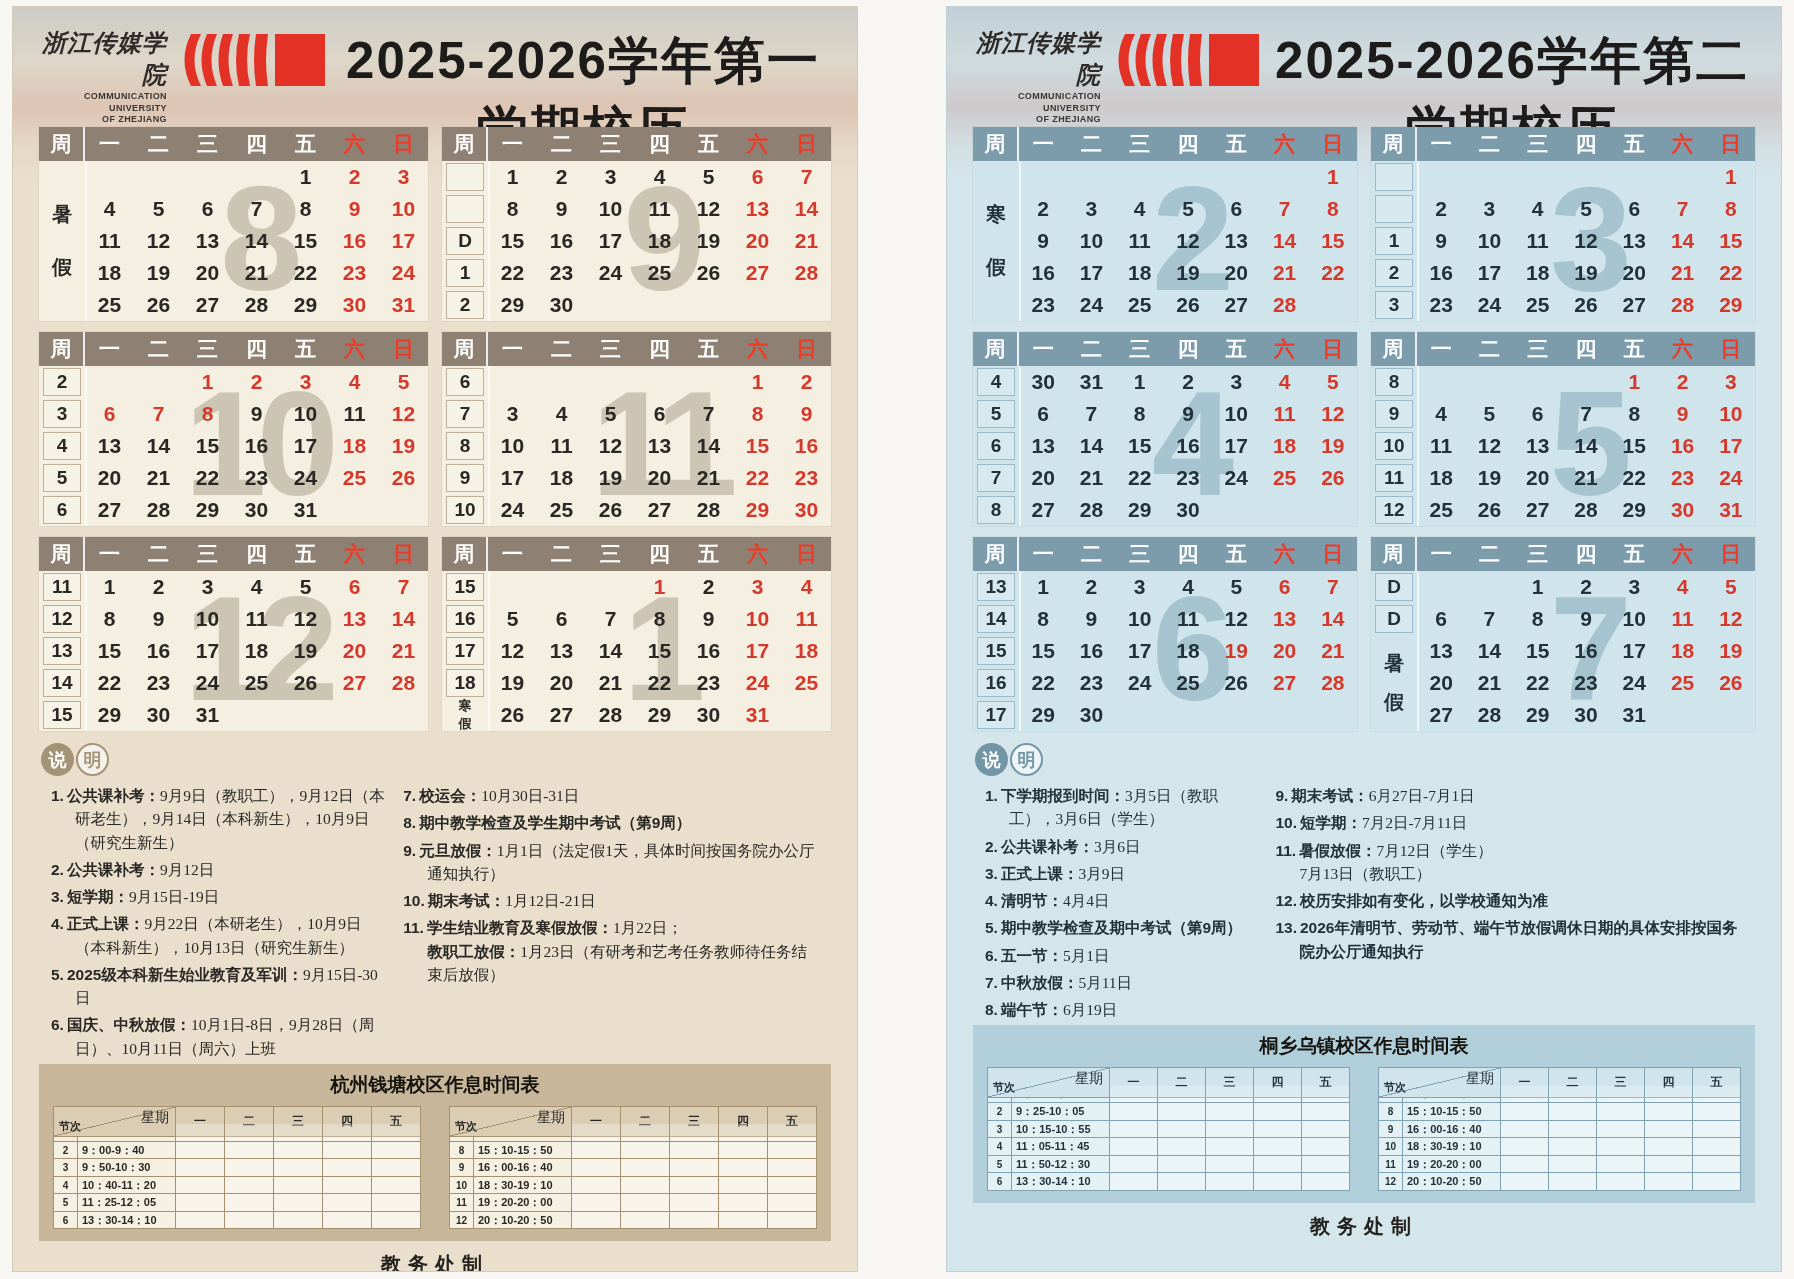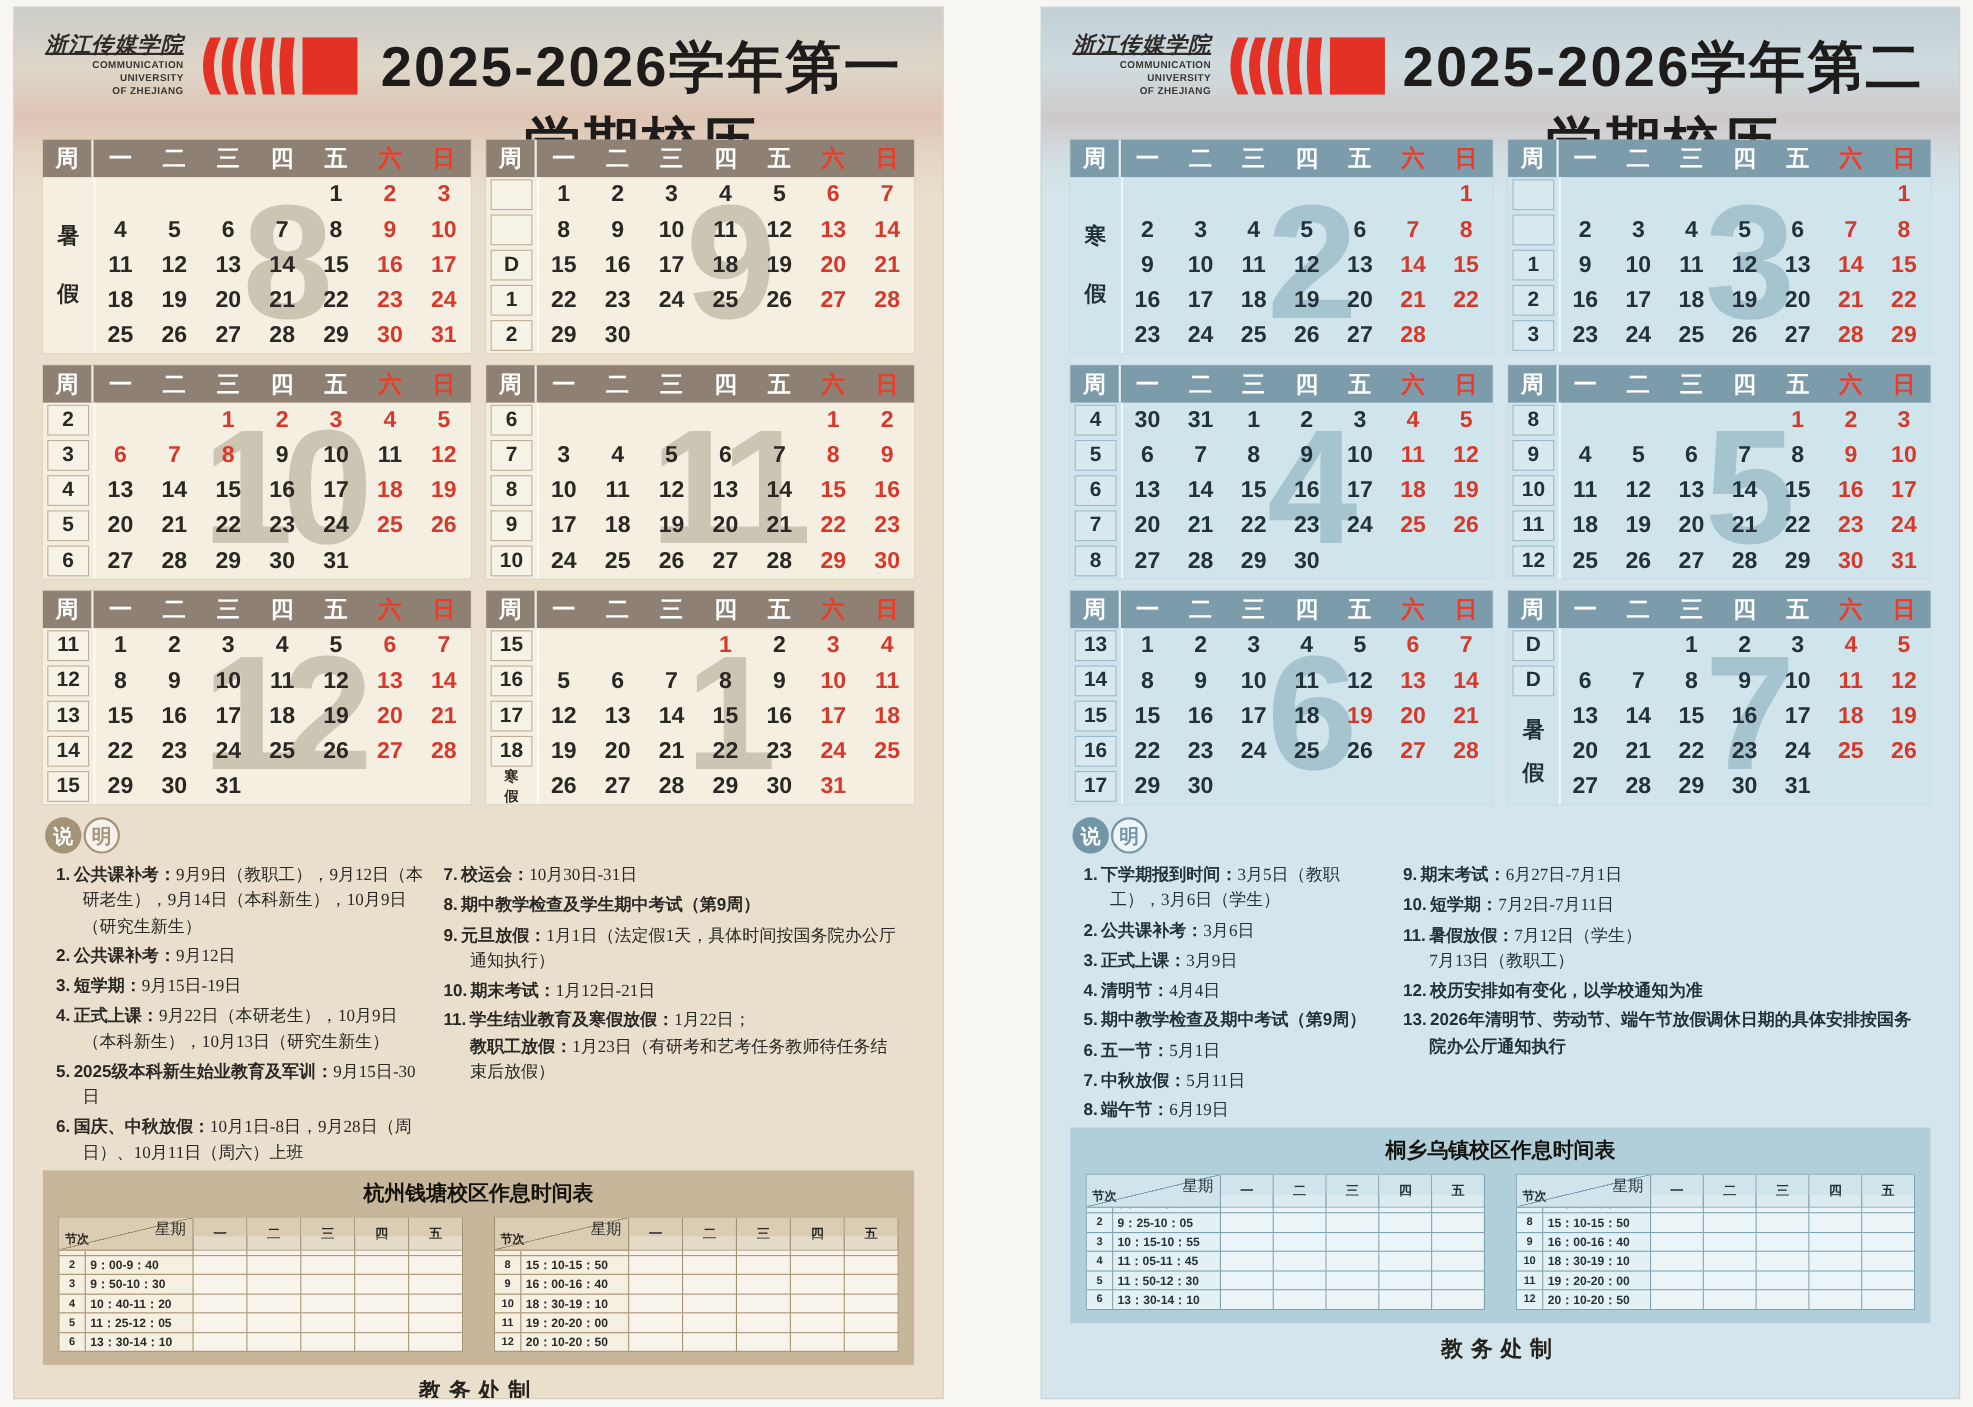--- a/index.html
+++ b/index.html
@@ -13,21 +13,21 @@
      rgba(188,118,108,.26) 100px, rgba(198,150,138,.10) 138px, rgba(0,0,0,0) 175px);
   pointer-events:none; }
 .panel > * { position:relative; z-index:1; }
 #panel1 { left:12px; width:846px; }
 #panel2 { left:946px; width:836px; }
 
 
 .hdr { display:flex; align-items:flex-start; padding-top:20px; height:116px; }
 .logo-block { width:128px; text-align:right; color:#2f2b28; flex:0 0 auto; }
 .logo-cn { font-family:"Liberation Serif","DejaVu Serif",serif; font-weight:700;
-           font-size:20px; letter-spacing:1px; font-style:italic;text-decoration:underline; }
+           font-size:24px; letter-spacing:1px; font-style:italic; }
 .logo-en { font-size:9px; letter-spacing:.4px; line-height:1.3; font-weight:700; color:#3a3733; }
 .logo-mark { flex:0 0 auto; margin:4px 0 0 12px; }
 .titles { flex:1; text-align:center; padding-left:6px; }
 .title { font-size:51px; font-weight:800; color:#1d1c1a; letter-spacing:2px; }
 .subtitle { font-size:26px; font-weight:700; color:#1d1c1a; margin-top:12px; letter-spacing:2px; }
 
 
 .months { margin-top:4px; }
 .month-row { display:flex; gap:14px; margin-bottom:11px; }
 .cal { flex:1; background:var(--cell); position:relative; box-shadow:0 0 0 1px rgba(0,0,0,.04); }

